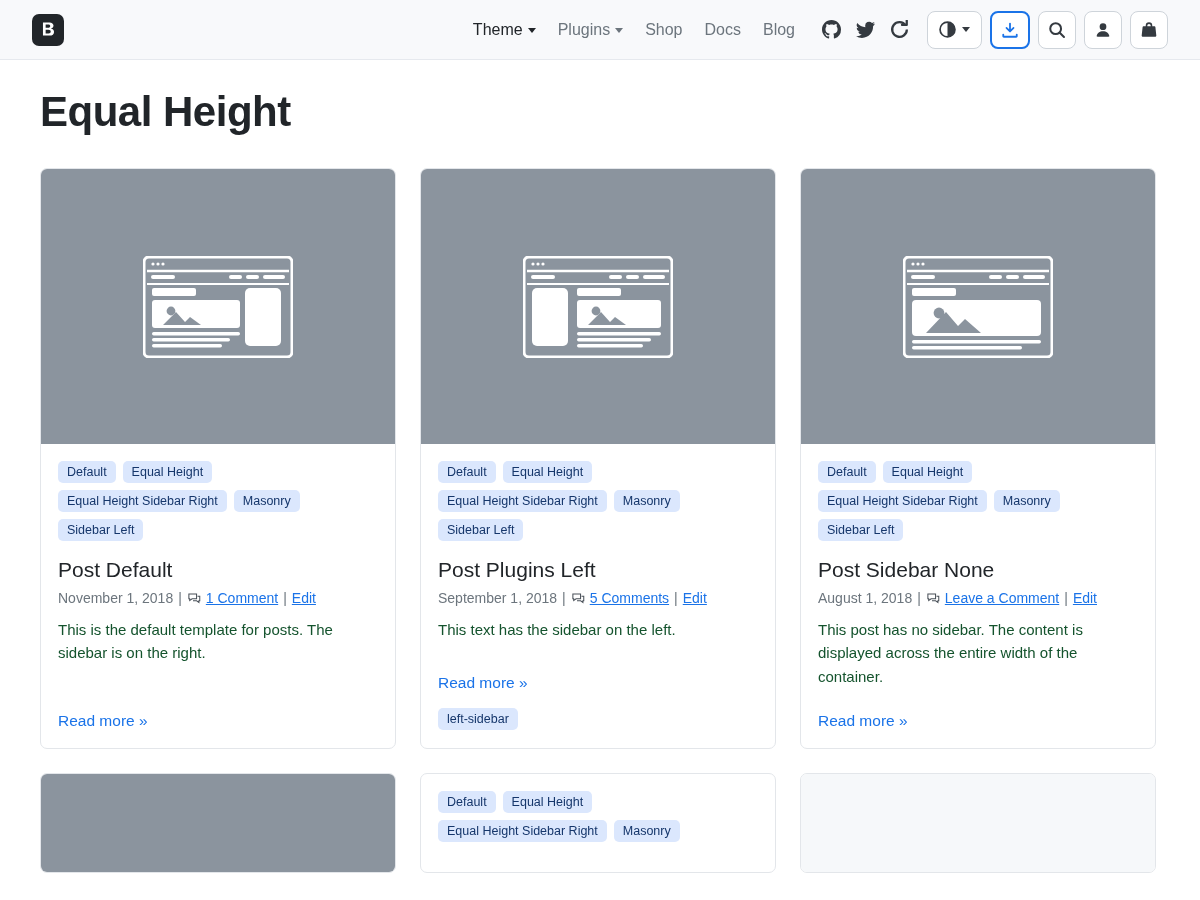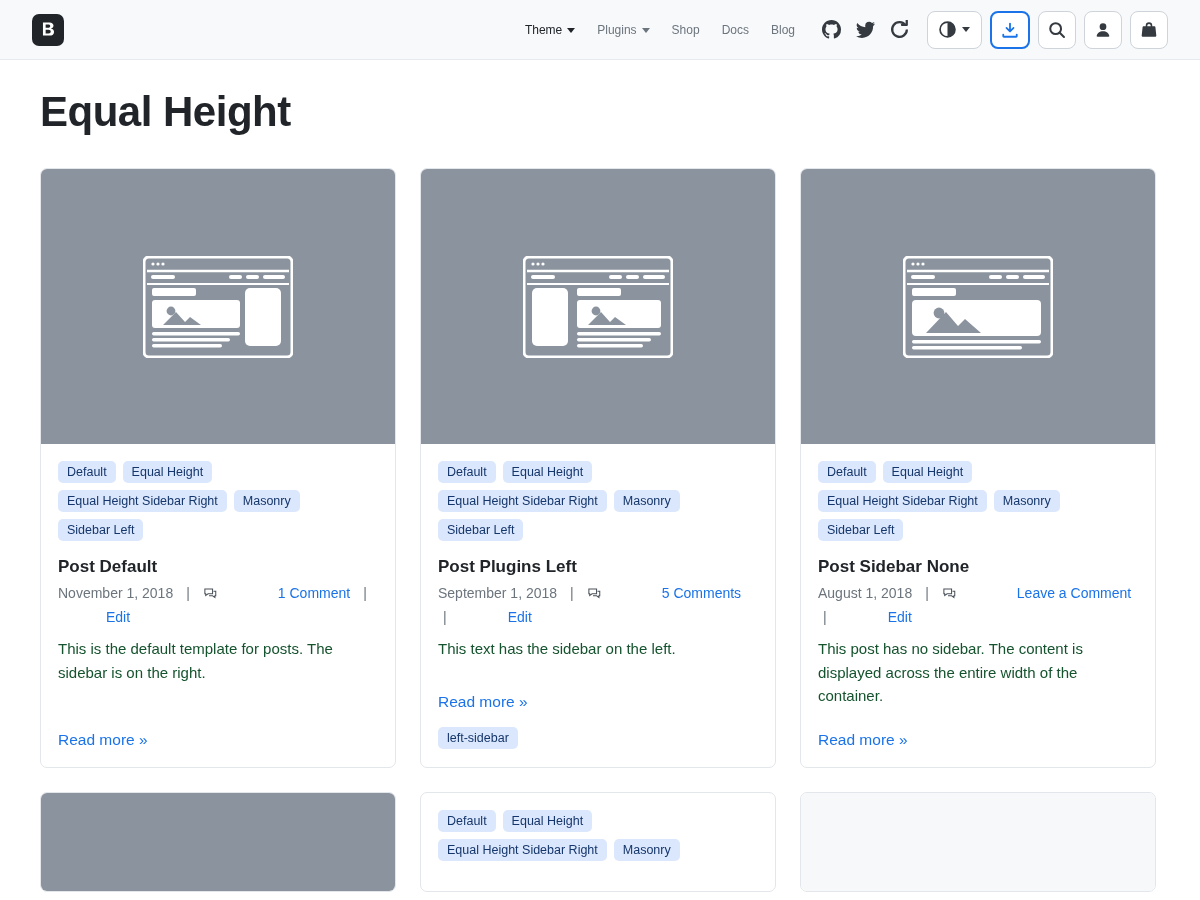--- a/index.html
+++ b/index.html
@@ -35,21 +35,21 @@
     align-items: center;
     gap: 0;
   }
   .nav-links {
     display: flex;
     align-items: center;
     gap: 22px;
     margin-right: 26px;
   }
   .nav-link {
-    font-size: 12px;
+    font-size: 16px;
     color: #6c757d;
     text-decoration: none;
     display: flex;
     align-items: center;
     gap: 5px;
     white-space: nowrap;
     cursor: pointer;
   }
   .nav-link.active { color: #212529; }
   .caret {
@@ -163,40 +163,40 @@
     background: #dbe7fd;
     color: #15366b;
     font-size: 12.5px;
     font-weight: 400;
     padding: 4px 9px;
     border-radius: 5px;
     white-space: nowrap;
     cursor: pointer;
   }
   .card-title {
-    font-size: 17px;
-    font-weight: 700;
+    font-size: 21px;
+    font-weight: 400;
     color: #212529;
     line-height: 1.2;
     margin-bottom: 8px;
   }
   .meta {
     font-size: 14px;
     color: #6c757d;
     display: flex;
     align-items: center;
     flex-wrap: wrap;
-    gap: 8px;
+    gap: 0;
     margin-bottom: 12px;
   }
   .meta .sep { margin: 0 5px; color: #6c757d; }
   .meta a {
     color: #1a73e8;
+    text-decoration: underline;
     cursor: pointer;
-    margin-left: 48px;
   }
   .comment-icon {
     display: inline-flex;
     align-items: center;
     margin-right: 4px;
     color: #4a5159;
   }
   .comment-icon svg { display: block; }
   .excerpt {
     font-size: 15px;

